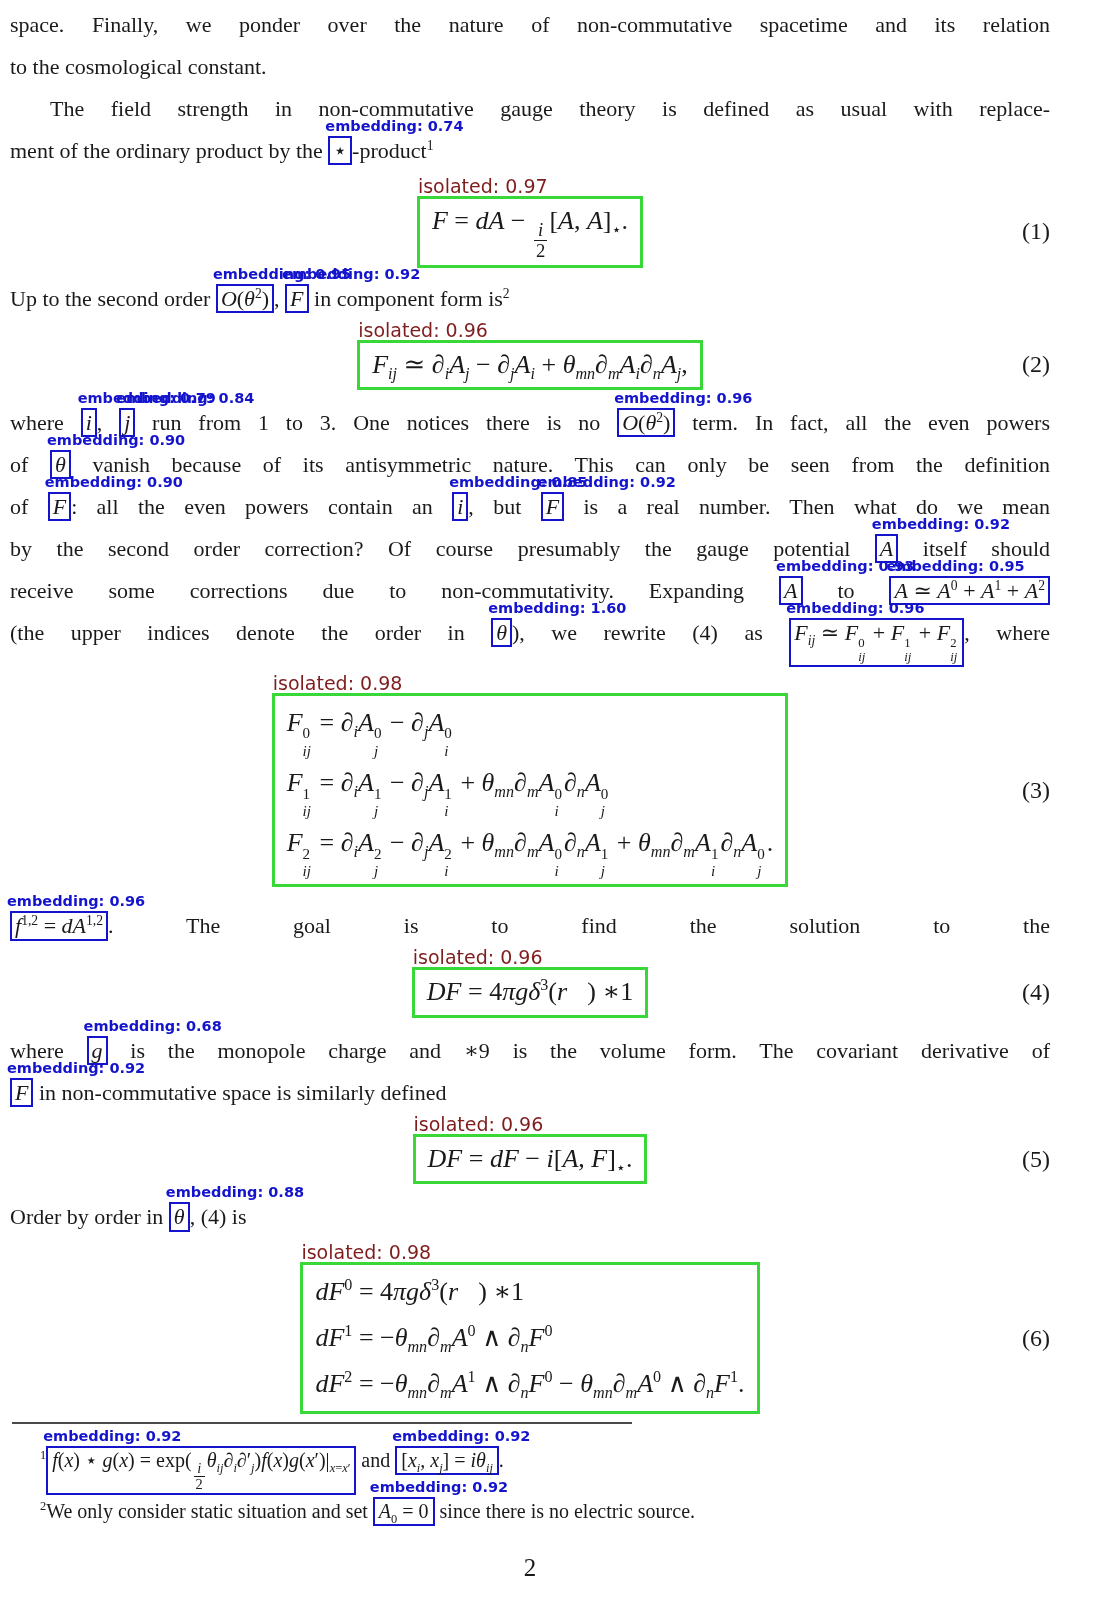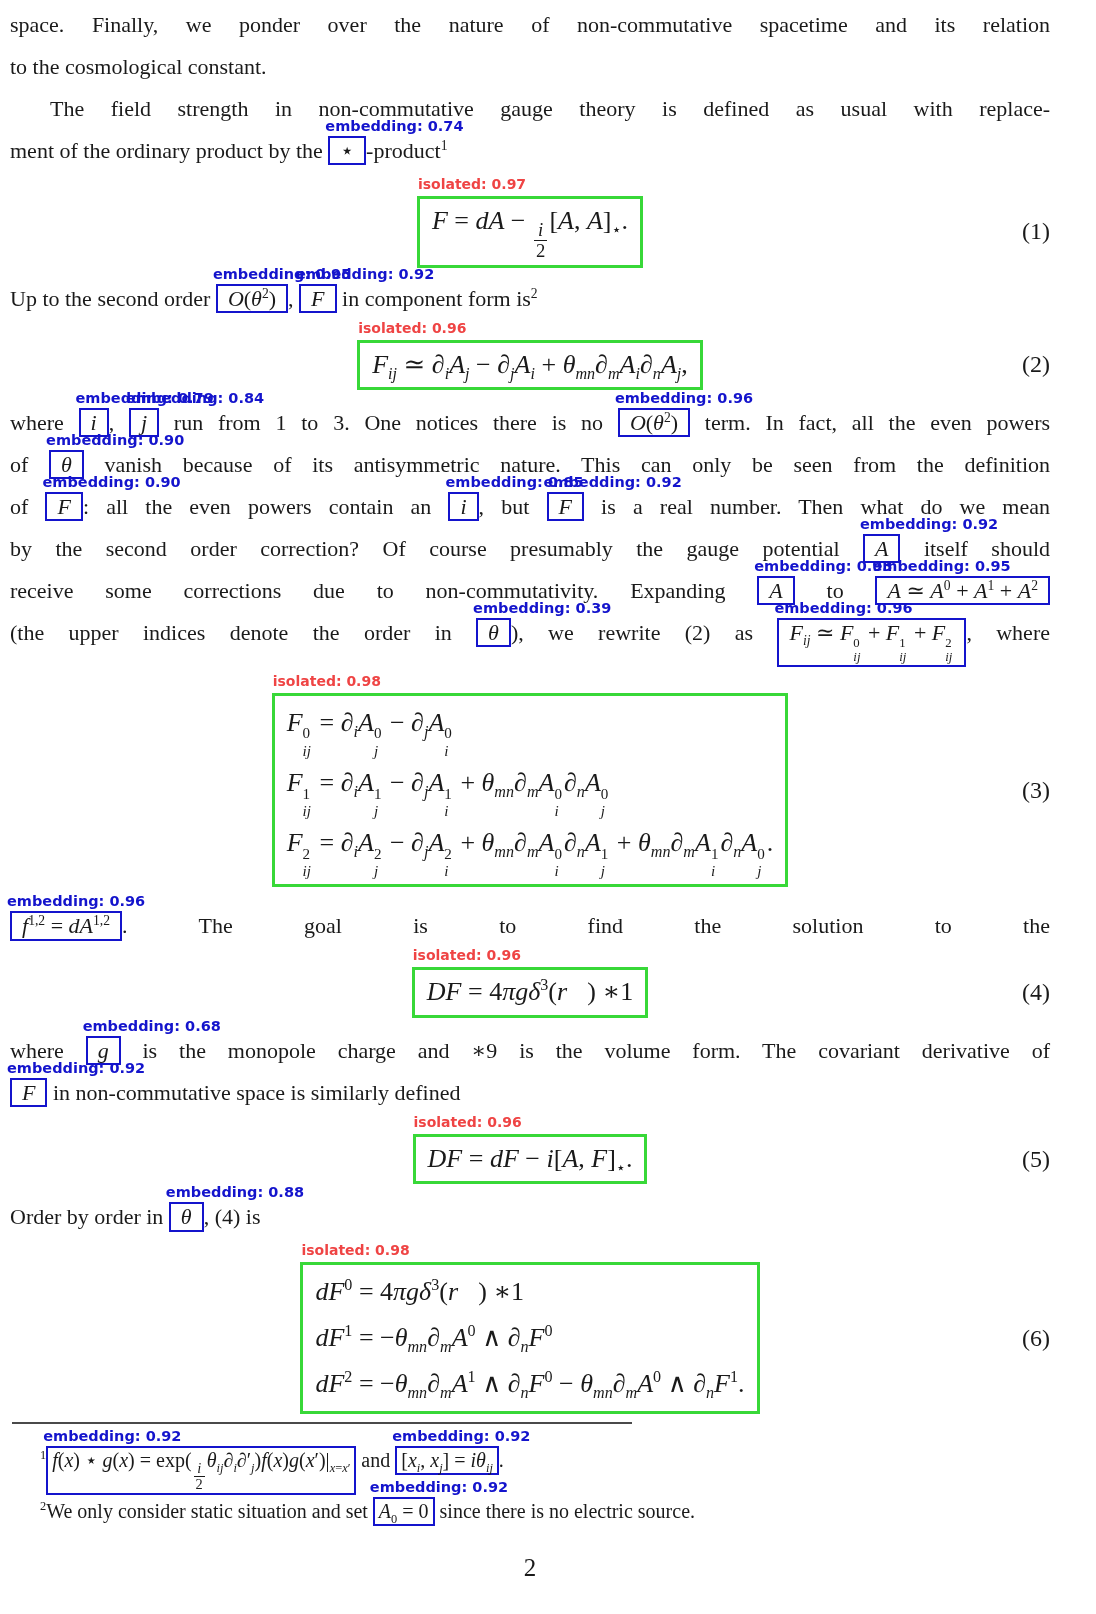--- a/index.html
+++ b/index.html
@@ -13,42 +13,42 @@
   .line { line-height: 42px; min-height: 42px; }
   .jfull { text-align: justify; text-align-last: justify; }
   .indent { text-indent: 40px; }
   sup { font-size: 0.62em; line-height: 0; }
   sub { font-size: 0.62em; line-height: 0; }
   .it { font-style: italic; }
 
   
   .emb {
     position: relative; display: inline-block;
-    border: 2px solid #1414cc; padding: 0 10px; line-height: 1.15;
+    border: 2px solid #1414cc; padding: 0 3px; line-height: 1.15;
     vertical-align: baseline;
   }
   .emb .lbl {
     position: absolute; left: -5px; top: -19px;
     color: #1414cc; font-family: "DejaVu Sans", sans-serif;
     font-weight: bold; font-size: 14.5px; line-height: 1;
     white-space: nowrap; z-index: 3;
   }
 
   
   .eqrow { position: relative; display: flex; justify-content: center; align-items: center; }
   .eqno { position: absolute; right: 0; font-size: 24px; color: #1a1a1a; }
   .iso {
     position: relative; display: inline-block;
     border: 3px solid #38d838; padding: 4px 12px;
     font-size: 26px; line-height: 1.4;
   }
   .iso .glbl {
     position: absolute; left: -2px; top: -22px;
-    color: #ef4444; font-family: "DejaVu Sans", sans-serif;
-    font-weight: bold; font-size: 14px; line-height: 1; white-space: nowrap;
+    color: #7f1d1d; font-family: "DejaVu Sans", sans-serif;
+    font-weight: normal; font-size: 19px; line-height: 1; white-space: nowrap;
   }
   .mline { line-height: 46px; text-align: left; }
 
   .eq1 { margin: 24px 0 10px; }
   .eq2 { margin: 20px 0 12px; }
   .eq3 { margin: 26px 0 18px; }
   .eq4 { margin: 20px 0 12px; }
   .eq5 { margin: 20px 0 12px; }
   .eq6 { margin: 24px 0 6px; }
 
@@ -103,21 +103,21 @@
   <div class="line jfull"><span>where </span><span class="emb"><span class="lbl">embedding: 0.79</span><span class="it">i</span></span><span>, </span><span class="emb"><span class="lbl">embedding: 0.84</span><span class="it">j</span></span><span> run from 1 to 3. One notices there is no </span><span class="emb"><span class="lbl">embedding: 0.96</span><span><i>O</i>(<i>θ</i><sup>2</sup>)</span></span><span> term. In fact, all the even powers</span></div>
 
   <div class="line jfull"><span>of </span><span class="emb"><span class="lbl">embedding: 0.90</span><span class="it">θ</span></span><span> vanish because of its antisymmetric nature. This can only be seen from the definition</span></div>
 
   <div class="line jfull"><span>of </span><span class="emb"><span class="lbl">embedding: 0.90</span><span class="it">F</span></span><span>: all the even powers contain an </span><span class="emb"><span class="lbl">embedding: 0.85</span><span class="it">i</span></span><span>, but </span><span class="emb"><span class="lbl">embedding: 0.92</span><span class="it">F</span></span><span> is a real number. Then what do we mean</span></div>
 
   <div class="line jfull"><span>by the second order correction? Of course presumably the gauge potential </span><span class="emb"><span class="lbl">embedding: 0.92</span><span class="it">A</span></span><span> itself should</span></div>
 
   <div class="line jfull"><span>receive some corrections due to non-commutativity. Expanding </span><span class="emb"><span class="lbl">embedding: 0.93</span><span class="it">A</span></span><span> to </span><span class="emb"><span class="lbl">embedding: 0.95</span><span><i>A</i> ≃ <i>A</i><sup>0</sup> + <i>A</i><sup>1</sup> + <i>A</i><sup>2</sup></span></span></div>
 
-  <div class="line jfull"><span>(the upper indices denote the order in </span><span class="emb"><span class="lbl">embedding: 0.39</span><span class="it">θ</span></span><span>), we rewrite (2) as </span><span class="emb"><span class="lbl">embedding: 0.96</span><span><i>F</i><sub><i>ij</i></sub> ≃ <i>F</i><span class="ss">
+  <div class="line jfull"><span>(the upper indices denote the order in </span><span class="emb"><span class="lbl">embedding: 1.60</span><span class="it">θ</span></span><span>), we rewrite (4) as </span><span class="emb"><span class="lbl">embedding: 0.96</span><span><i>F</i><sub><i>ij</i></sub> ≃ <i>F</i><span class="ss">
             <span>0</span>
             <span><i>ij</i></span>
           </span> + <i>F</i><span class="ss">
             <span>1</span>
             <span><i>ij</i></span>
           </span> + <i>F</i><span class="ss">
             <span>2</span>
             <span><i>ij</i></span>
           </span></span></span><span>, where</span></div>
 

